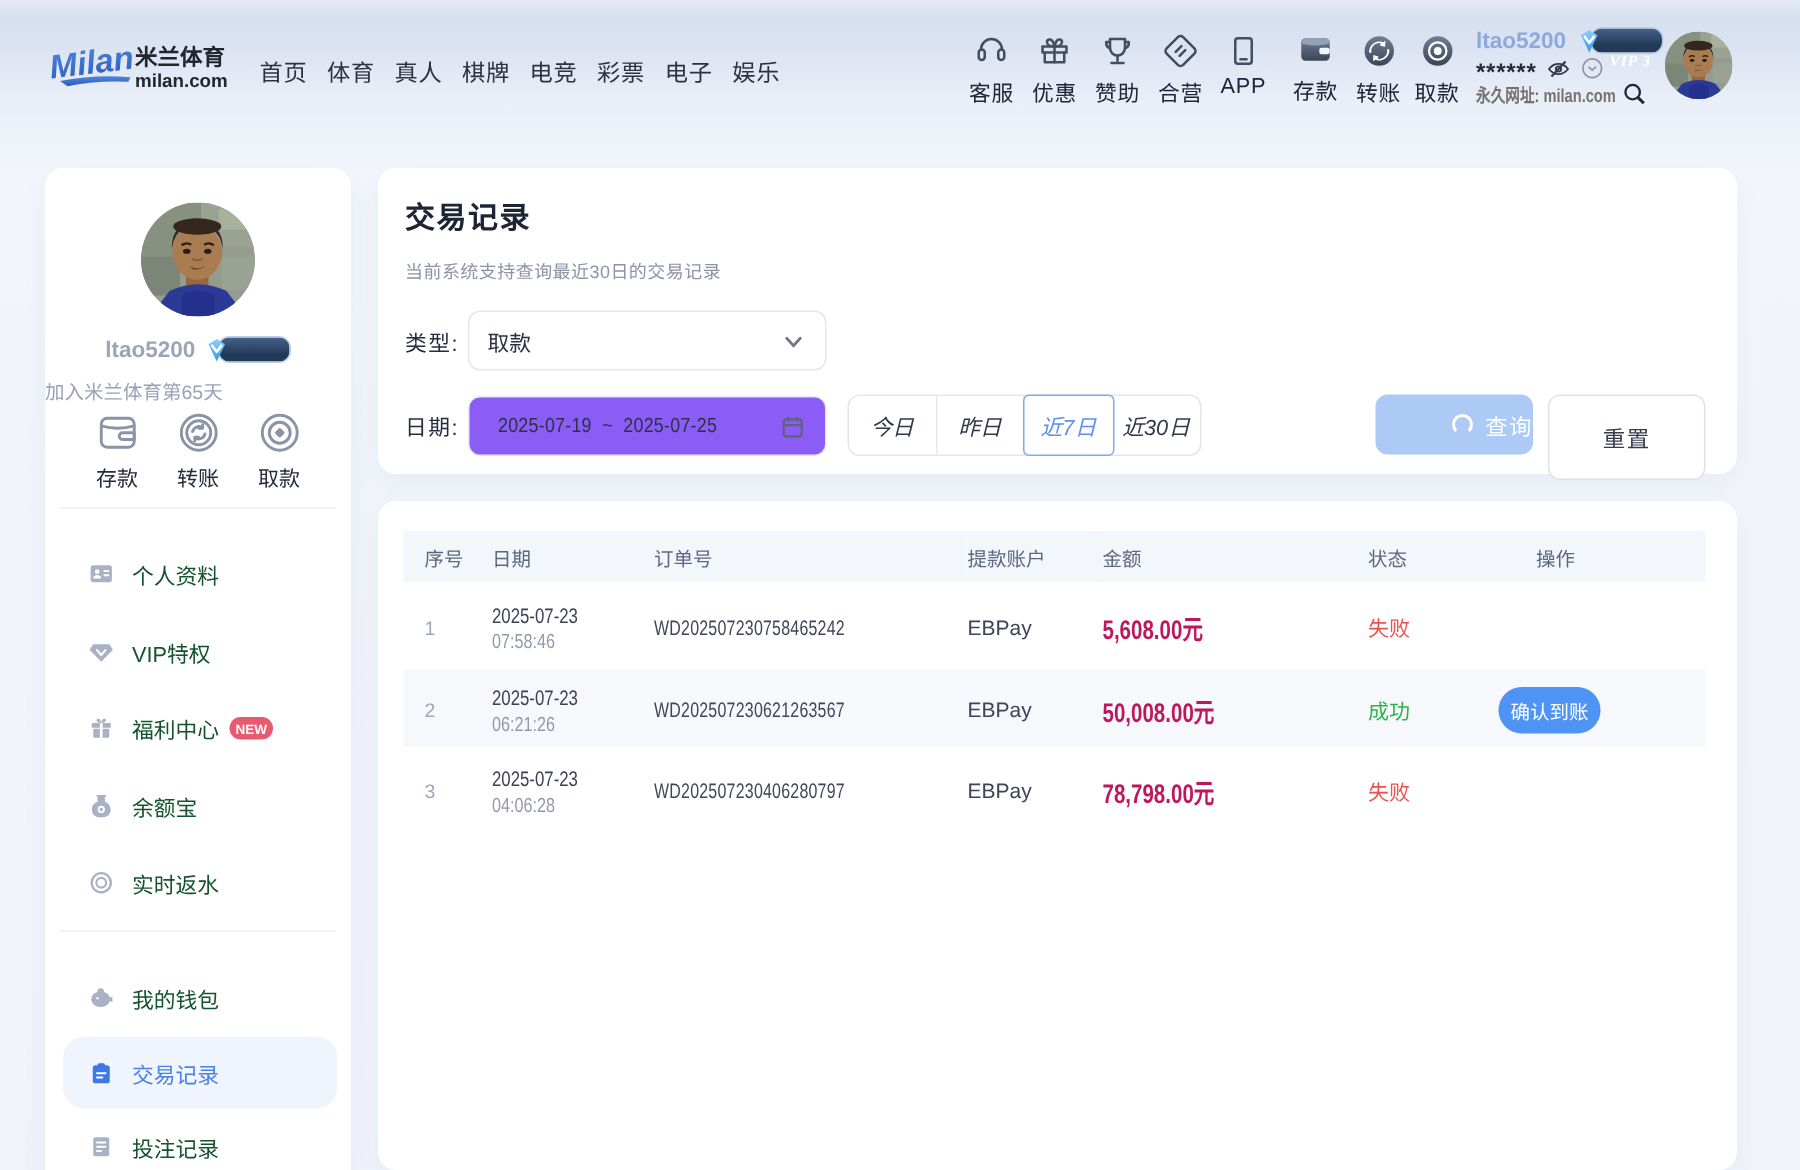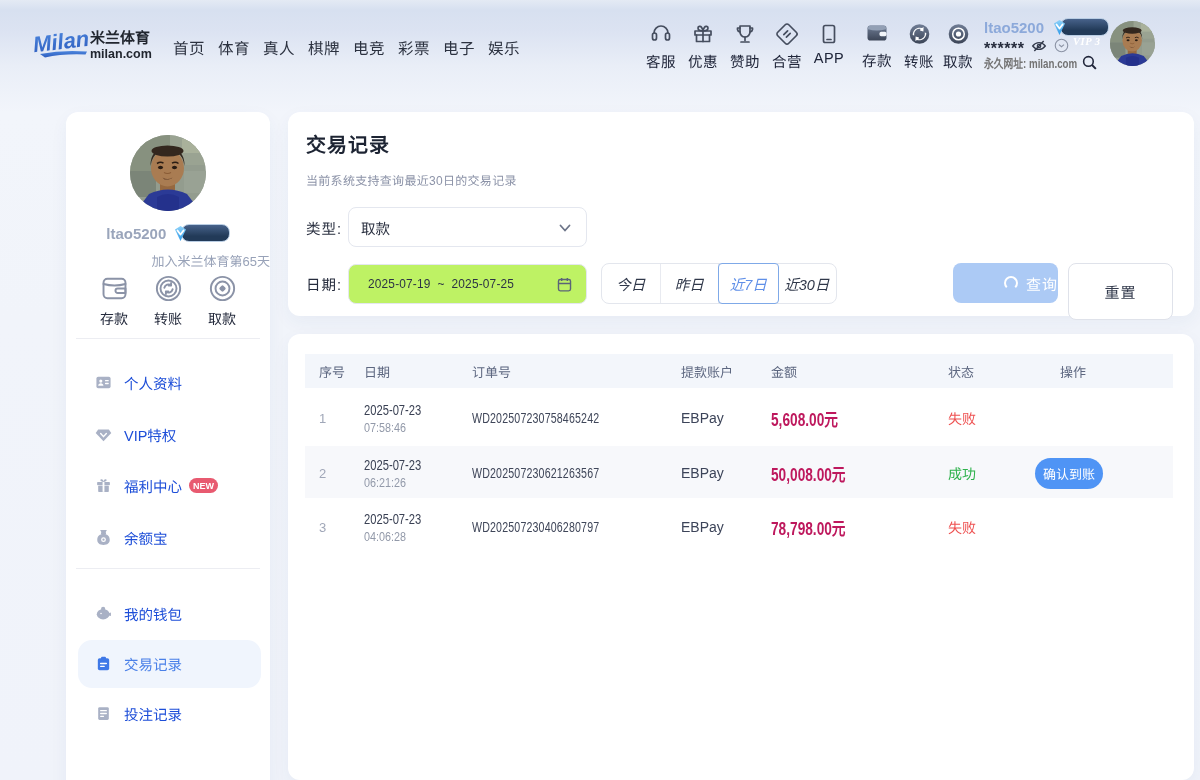--- a/index.html
+++ b/index.html
@@ -19,46 +19,46 @@
 .hicon .lb{font-size:14.5px;color:#20263a;margin-top:4px;letter-spacing:.5px;}
 .user{position:absolute;left:984px;top:18px;width:130px;}
 .u1{display:flex;align-items:center;gap:6px;height:18px;}
 .uname{color:#8ca9da;font-size:15px;font-weight:700;}
 .u2{display:flex;align-items:center;gap:7px;margin-top:3px;height:13px;}
 .stars{color:#262c3d;font-size:16px;font-weight:700;letter-spacing:.5px;line-height:10px;padding-top:7px;}
 .u3{margin-top:1px;font-size:13px;letter-spacing:0;font-weight:700;color:#737373;display:flex;align-items:center;gap:2px;white-space:nowrap;}
 .avatar-sm{position:absolute;left:1110px;top:21px;width:45px;height:45px;border-radius:50%;overflow:hidden;}
 .vipbadge{position:relative;display:inline-flex;align-items:center;height:14px;}
 .vippill{background:linear-gradient(180deg,#47628a 0%,#223a58 70%);border:1px solid #b9cde3;color:#fff;font-size:10.5px;font-style:italic;font-weight:700;padding:16px 7px 0 12px;height:15px;line-height:14px;border-radius:8px;margin-left:-9px;letter-spacing:.5px;font-family:Liberation Serif, serif;}
-.card{background:#fff;border-radius:12px;box-shadow:0 6px 18px rgba(40,72,140,.05);margin-left:36px;}
+.card{background:#fff;border-radius:12px;box-shadow:0 6px 18px rgba(40,72,140,.05);}
 .side{position:absolute;left:30px;top:112px;width:204px;height:700px;padding-top:23px;}
 .side .av{width:76px;height:76px;border-radius:50%;overflow:hidden;margin:0 auto;}
 .nrow{display:flex;justify-content:center;align-items:center;gap:5px;margin-top:13px;height:18px;}
 .nrow .nm{color:#9aa5bb;font-size:15px;font-weight:700;}
-.join{text-align:right;color:#98a2b8;font-size:13px;margin-top:9px;}
+.join{text-align:left;color:#98a2b8;font-size:13px;margin-top:9px;}
 .qrow{display:flex;justify-content:space-between;padding:0 26px;margin-top:3px;}
 .q{text-align:center;width:44px;}
 .q svg{display:block;margin:0 auto;}
 .q .lb{margin-top:4px;font-size:14px;color:#252b3d;font-weight:400;}
 .sdiv{height:1px;background:#ecedf2;margin:10px 10px 0 10px;}
 .menu{margin-top:18px;}
 .mi{display:flex;align-items:center;height:51.5px;padding-left:29px;position:relative;}
 .mi svg{width:17px;height:17px;margin-right:12px;flex:0 0 auto;}
-.mi .t{font-size:14.5px;color:#1d4ed8;}
+.mi .t{font-size:14.5px;color:#14532d;}
 .mi.active{background:#f0f5fd;border-radius:14px;margin:0 9px 0 12px;padding-left:17px;height:48px;}
 .mi.active .t{color:#4a80e8;}
 .newb{background:#e85a70;color:#fff;font-size:9px;font-weight:700;border-radius:8px;padding:2.5px 4px;margin-left:7px;letter-spacing:0;}
 .main1{position:absolute;left:252px;top:112px;width:906px;height:204px;padding:17px 18px;}
 .main1 h1{font-size:20px;color:#1d2433;font-weight:700;letter-spacing:1px;}
 .sub{font-size:12px;color:#8c93a8;margin-top:13px;letter-spacing:.3px;}
 .frow{position:absolute;left:18px;display:flex;align-items:center;}
 .flabel{font-size:14.5px;color:#262c3d;width:42px;letter-spacing:1px;}
 .selbox{width:239px;height:40px;border:1px solid #e4e7ef;border-radius:8px;display:flex;align-items:center;padding:0 12px;font-size:14.5px;color:#2a3040;background:#fff;position:relative;}
 .selbox .chev{position:absolute;right:14px;top:13px;}
-.datebox{width:239px;height:40px;border:1px solid #e4e7ef;border-radius:8px;display:flex;align-items:center;padding:0 12px 0 19px;font-size:13.5px;color:#2c3245;background:#bef264;position:relative;letter-spacing:.2px;}
+.datebox{width:239px;height:40px;border:1px solid #e4e7ef;border-radius:8px;display:flex;align-items:center;padding:0 12px 0 19px;font-size:13.5px;color:#2c3245;background:#8b5cf6;position:relative;letter-spacing:.2px;}
 .datebox .cal{position:absolute;right:13px;top:11px;}
 .bgroup{display:flex;height:41px;border:1px solid #e3e6ed;border-radius:8px;background:#fff;margin-left:14px;align-items:stretch;font-style:italic;}
 .bg-item{width:58.5px;display:flex;align-items:center;justify-content:center;font-size:14.5px;color:#30384a;border-right:1px solid #e8eaf0;}
 .bg-item:last-child{border-right:none;}
 .bg-item.on{border:1px solid #7fa9e8;border-radius:4px;color:#5f8fe8;margin:-1px;width:60.5px;position:relative;z-index:2;background:#fff;}
 .btn-q{position:absolute;left:647px;top:0;width:105px;height:40px;background:#accaf5;border-radius:8px;color:#fff;font-size:15px;display:flex;align-items:center;justify-content:flex-end;gap:8px;letter-spacing:1px;}
 .btn-r{position:absolute;left:762px;top:0;width:105px;height:57px;background:#fff;border:1px solid #dfe2ea;border-radius:8px;color:#353c4e;font-size:15px;display:flex;align-items:center;justify-content:center;letter-spacing:1px;}
 .spin{width:14px;height:14px;border-radius:50%;border:2px solid #fff;border-bottom-color:transparent;display:inline-block;}
 .main2{position:absolute;left:252px;top:334px;width:906px;height:446px;padding:20px 21px 0 17px;}
 table{width:100%;border-collapse:collapse;table-layout:fixed;}
@@ -321,20 +321,27 @@
     </div>
     <div class="mi">
       <svg viewBox="0 0 24 24" fill="#a9b1c5">
           <path d="M12 7.2c-5.2 0-8.8 3-8.8 8 0 4.6 3.2 7.3 8.8 7.3s8.8-2.7 8.8-7.3c0-5-3.6-8-8.8-8z"></path>
           <rect x="8.4" y="4.2" width="7.2" height="4" rx="1.4"></rect>
           <path d="M9 4.6 L7.2 1.4h9.6L15 4.6z"></path>
           <circle cx="12" cy="15" r="3.4" fill="#fff"></circle>
           <circle cx="12" cy="15" r="1.6" fill="#a9b1c5"></circle>
         </svg>
       <span class="t">余额宝</span>
+    </div>
+    <div class="mi">
+      <svg viewBox="0 0 24 24" fill="none" stroke="#a9b1c5">
+          <circle cx="12" cy="12" r="9" stroke-width="2.2"></circle>
+          <circle cx="12" cy="12" r="4.6" stroke-width="2"></circle>
+        </svg>
+      <span class="t">实时返水</span>
     </div>
   </div>
   <div class="sdiv" style="margin-top:5px;"></div>
   <div class="menu" style="margin-top:19px;">
     <div class="mi">
       <svg viewBox="0 0 24 24" fill="#a9b1c5">
           <ellipse cx="11.5" cy="13" rx="9" ry="7.3"></ellipse>
           <circle cx="11.5" cy="5.5" r="3"></circle>
           <path d="M19.5 11.5l3-1v5l-3-.8z"></path>
           <circle cx="8.5" cy="12" r="1.1" fill="#fff"></circle>

